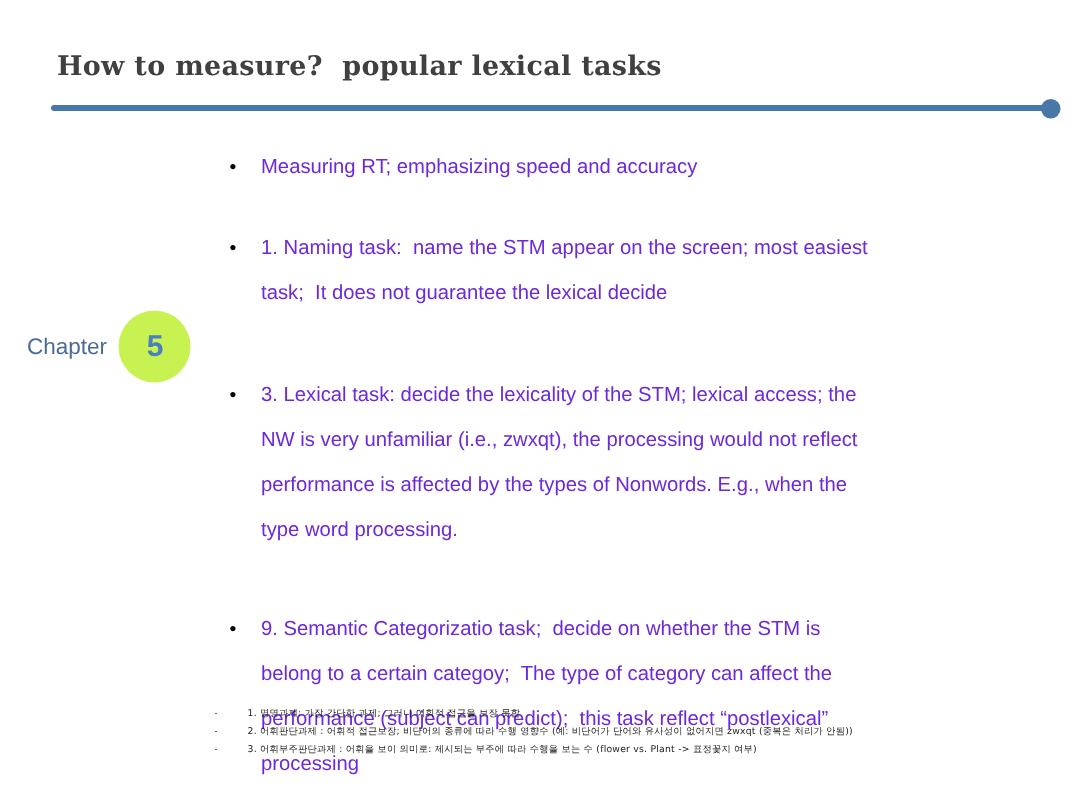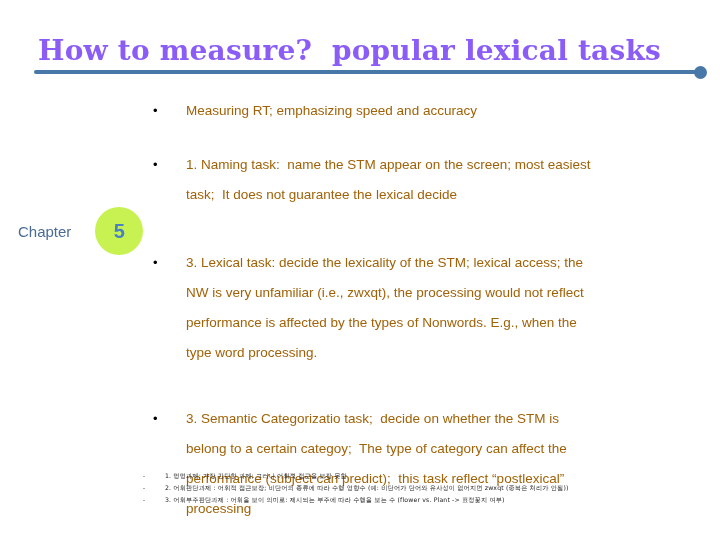--- a/index.html
+++ b/index.html
@@ -14,23 +14,23 @@
     overflow: hidden;
     position: relative;
   }
 
   
   #slide-title {
     position: absolute;
     left: 38px;
     top: 34px;
     font-family: "DejaVu Serif", serif;
-    font-size: 28px;
+    font-size: 18px;
     font-weight: bold;
-    color: #8b5cf6;
+    color: #404040;
     letter-spacing: 0.2px;
     white-space: pre;
   }
 
   
   #title-rule {
     position: absolute;
     left: 34px;
     top: 70px;
     width: 669px;
@@ -48,21 +48,21 @@
     background: #4878a8;
   }
 
   
   #chapter-block {
     position: absolute;
     left: 18px;
     top: 207px;
     display: flex;
     align-items: center;
-    gap: 24px;
+    gap: 8px;
   }
   #chapter-label {
     font-family: "Liberation Sans", sans-serif;
     font-size: 15px;
     color: #4a6c93;
   }
   #chapter-circle {
     width: 48px;
     height: 48px;
     border-radius: 50%;
@@ -98,22 +98,21 @@
     color: #000000;
     text-align: left;
     padding-left: 3px;
     box-sizing: border-box;
   }
   .bullet-text {
     flex: 1 1 auto;
     font-family: "Liberation Sans", sans-serif;
     font-size: 13.5px;
     line-height: 30px;
-    color: #a16207;
-    margin-left: 12px;
+    color: #6d28d9;
   }
   .bullet-text .ln { display: block; white-space: pre-wrap; }
 
   .gap-sm { height: 12px; }
   .gap-md { height: 26px; }
   .gap-lg { height: 24px; }
 
   
   #footnotes {
     position: absolute;
@@ -187,21 +186,21 @@
       <span class="ln">performance is affected by the types of Nonwords. E.g., when the</span>
       <span class="ln">type word processing.</span>
     </span>
   </div>
 
   <div class="gap-lg"></div>
 
   <div class="bullet-block">
     <span class="bullet-marker">•</span>
     <span class="bullet-text">
-      <span class="ln">3. Semantic Categorizatio task;  decide on whether the STM is</span>
+      <span class="ln">9. Semantic Categorizatio task;  decide on whether the STM is</span>
       <span class="ln">belong to a certain categoy;  The type of category can affect the</span>
       <span class="ln">performance (subject can predict);  this task reflect “postlexical”</span>
       <span class="ln">processing</span>
     </span>
   </div>
 
 </div>
 
 <div id="footnotes">
   <div class="fn-row">

